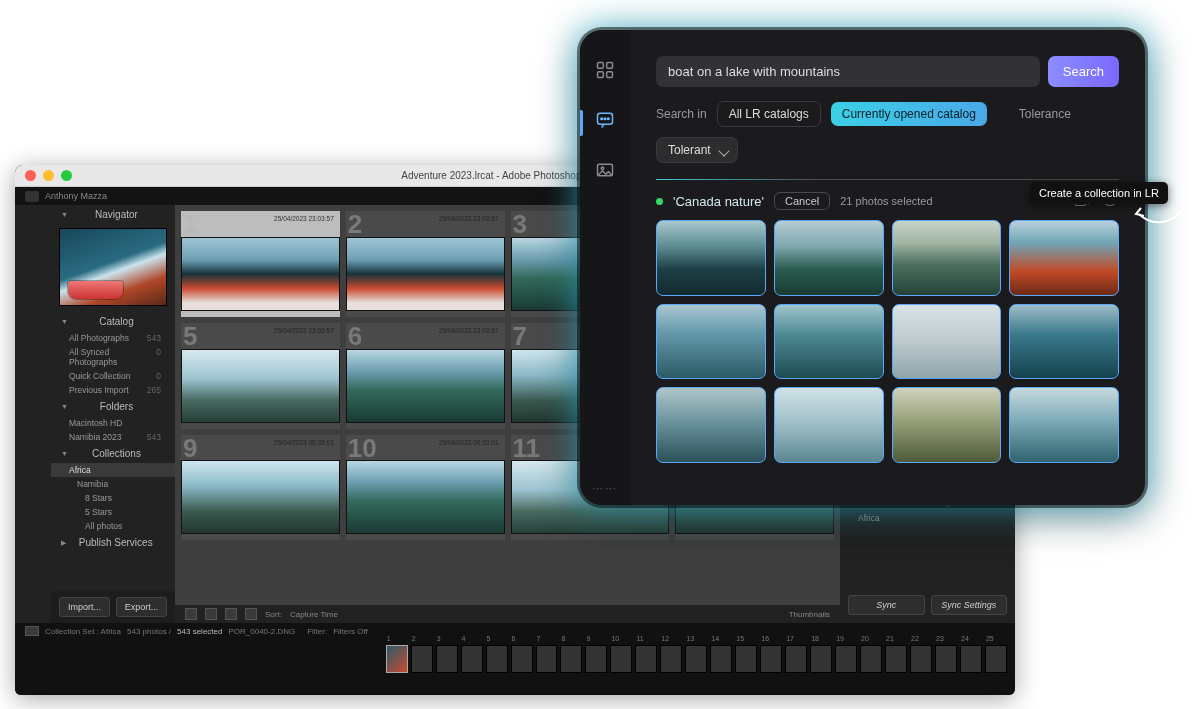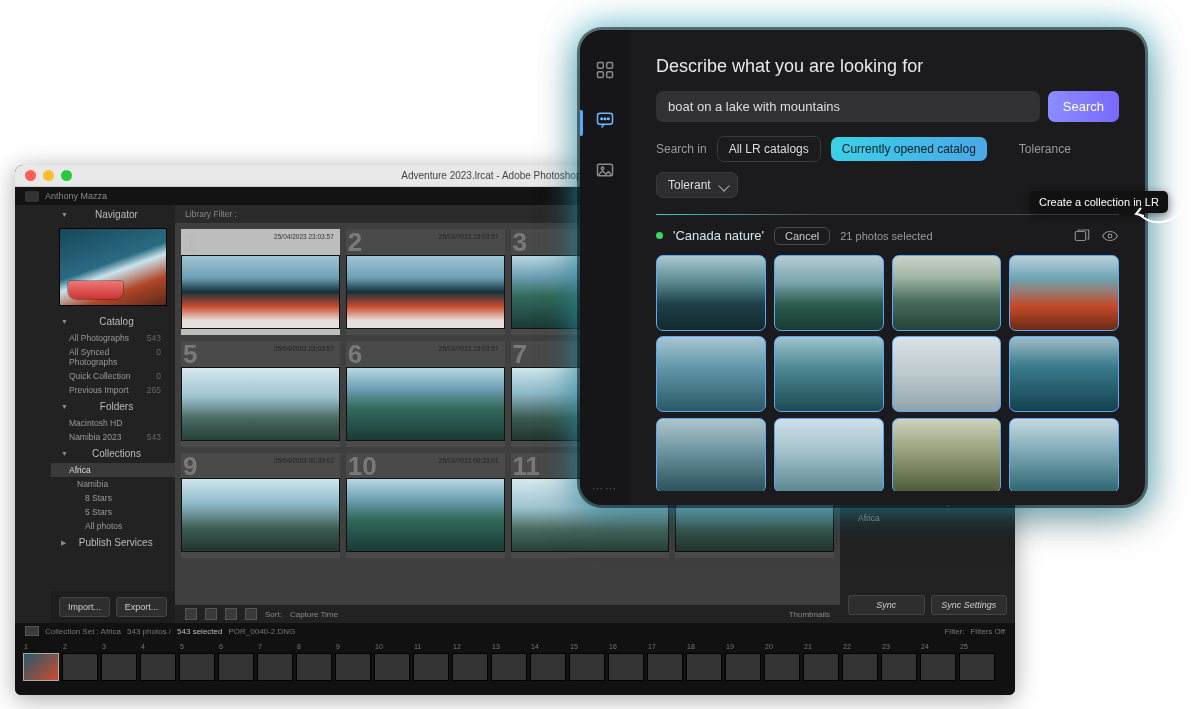--- a/index.html
+++ b/index.html
@@ -61,21 +61,21 @@
   .lake4{background:linear-gradient(180deg,#d8e8ee 0%,#9cc4d0 40%,#486a60 70%,#26403a 100%);}
   .toolbar{height:18px;background:#222;display:flex;align-items:center;padding:0 10px;font-size:8px;color:#888;gap:8px;}
   .tb-icon{width:12px;height:12px;background:#3a3a3a;border:1px solid #555;}
   
   .lr-right{width:175px;background:var(--lr-panel-dark);font-size:8.5px;color:#999;padding:4px 0;}
   .lr-right .section-head{justify-content:flex-end;gap:6px;}
   .lr-right .kw-items{padding:2px 12px;display:flex;gap:14px;color:#999;}
   .lr-right-buttons{display:flex;gap:6px;padding:6px 8px;position:absolute;bottom:74px;right:0;width:175px;}
   .lr-right-buttons button{flex:1;background:#2e2e2e;border:1px solid #444;color:#ccc;font-size:9px;padding:4px 0;border-radius:3px;font-style:italic;}
   
-  .filmstrip{height:72px;background:#111;display:flex;flex-direction:column;}
+  .filmstrip{height:72px;background:#111;display:flex;flex-direction:row;}
   .fs-info{height:16px;display:flex;align-items:center;padding:0 10px;font-size:8px;color:#777;gap:6px;}
   .fs-info .highlight{color:#bbb;}
   .fs-strip{flex:1;display:flex;align-items:center;padding:0 8px;gap:3px;overflow:hidden;}
   .fs-thumb{width:36px;height:28px;background:#333;border:1px solid #000;position:relative;}
   .fs-thumb.sel{border:1px solid #aaa;background:linear-gradient(135deg,#2a5a6a,#c94b30);}
   .fs-thumb .n{position:absolute;top:-11px;left:0;font-size:7px;color:#777;}
 
   
   .plugin{position:absolute;left:580px;top:30px;width:565px;height:475px;background:var(--plugin-bg);border-radius:22px;box-shadow:0 0 0 3px rgba(0,0,0,.5),0 0 30px 6px rgba(60,200,230,.55),0 10px 40px rgba(0,0,0,.5);display:flex;overflow:hidden;}
   .plugin-sidebar{width:50px;background:#161618;display:flex;flex-direction:column;align-items:center;padding-top:26px;gap:22px;position:relative;}
@@ -113,21 +113,21 @@
   .imgE{background:linear-gradient(180deg,#aac6d1 0%,#6298aa 40%,#2b5a66 100%);}
   .imgF{background:linear-gradient(180deg,#a0c4cc 0%,#4f8a94 40%,#1e4a52 100%);}
   .imgG{background:linear-gradient(180deg,#d9e3e6 0%,#bcc9cd 50%,#8fa4aa 100%);}
   .imgH{background:linear-gradient(180deg,#9fbdc8 0%,#3a7a8c 40%,#14424e 100%);}
   .imgI{background:linear-gradient(180deg,#b0c4ca 0%,#6b949e 45%,#2a5058 100%);}
   .imgJ{background:linear-gradient(180deg,#cfe1e7 0%,#a3c2cb 45%,#5a868f 100%);}
   .imgK{background:linear-gradient(180deg,#cfd2bd 0%,#97a079 45%,#4e5a3a 100%);}
   .imgL{background:linear-gradient(180deg,#c6d9df 0%,#7caab6 45%,#2e6470 100%);}
   .drag-dots{position:absolute;left:12px;bottom:10px;color:#5a5a5e;font-size:11px;letter-spacing:2px;}
   
-  .tooltip{position:absolute;left:1030px;top:191px;background:#111;color:#fff;font-size:11px;padding:5px 9px;border-radius:5px;white-space:nowrap;box-shadow:0 2px 8px rgba(0,0,0,.5);}
+  .tooltip{position:absolute;left:1030px;top:182px;background:#111;color:#fff;font-size:11px;padding:5px 9px;border-radius:5px;white-space:nowrap;box-shadow:0 2px 8px rgba(0,0,0,.5);}
   .arrow{position:absolute;left:1133px;top:204px;width:55px;height:26px;}
   .arrow svg{width:100%;height:100%;}
 </style>
 </head>
 <body>
 
 <div class="lr-window">
   <div class="mac-titlebar">
     <div class="dot r"></div>
     <div class="dot y"></div>
@@ -212,28 +212,20 @@
           <span></span>
       </div>
 
       <div class="lr-left-buttons">
         <button>Import...</button>
         <button>Export...</button>
       </div>
     </div>
 
     <div class="lr-center">
-      <div class="filter-bar">
-        <span>Library Filter :</span>
-        <span class="spacer"></span>
-        <span>Text</span>
-        <span>Attribute</span>
-        <span>Metadata</span>
-        <span class="active">None</span>
-      </div>
       <div class="grid-wrap">
 
         <div class="cell sel">
             <span class="idx">1</span>
             <span class="ts">25/04/2023 23:03:57</span>
             <div class="thumb lake"></div>
           </div>
         <div class="cell">
             <span class="idx">2</span>
             <span class="ts">25/04/2023 23:03:57</span>
@@ -442,21 +434,20 @@
       <svg viewBox="0 0 24 24" fill="none" stroke="currentColor" stroke-width="1.8">
           <rect x="3" y="5" width="18" height="14" rx="2"></rect>
           <circle cx="9" cy="10" r="1.5"></circle>
           <path d="M4 18l5-5 4 4 3-3 4 4"></path>
         </svg>
     </div>
     <div class="drag-dots">⋯⋯</div>
   </div>
 
   <div class="plugin-main">
-    <h2 class="p-title">Describe what you are looking for</h2>
     <div class="search-row">
       <input value="boat on a lake with mountains" style="">
       <button>Search</button>
     </div>
     <div class="filter-row">
       <span class="f-label">Search in</span>
       <span class="pill">All LR catalogs</span>
       <span class="pill teal">Currently opened catalog</span>
       <span style="width:12px"></span>
       <span class="f-label">Tolerance</span>

